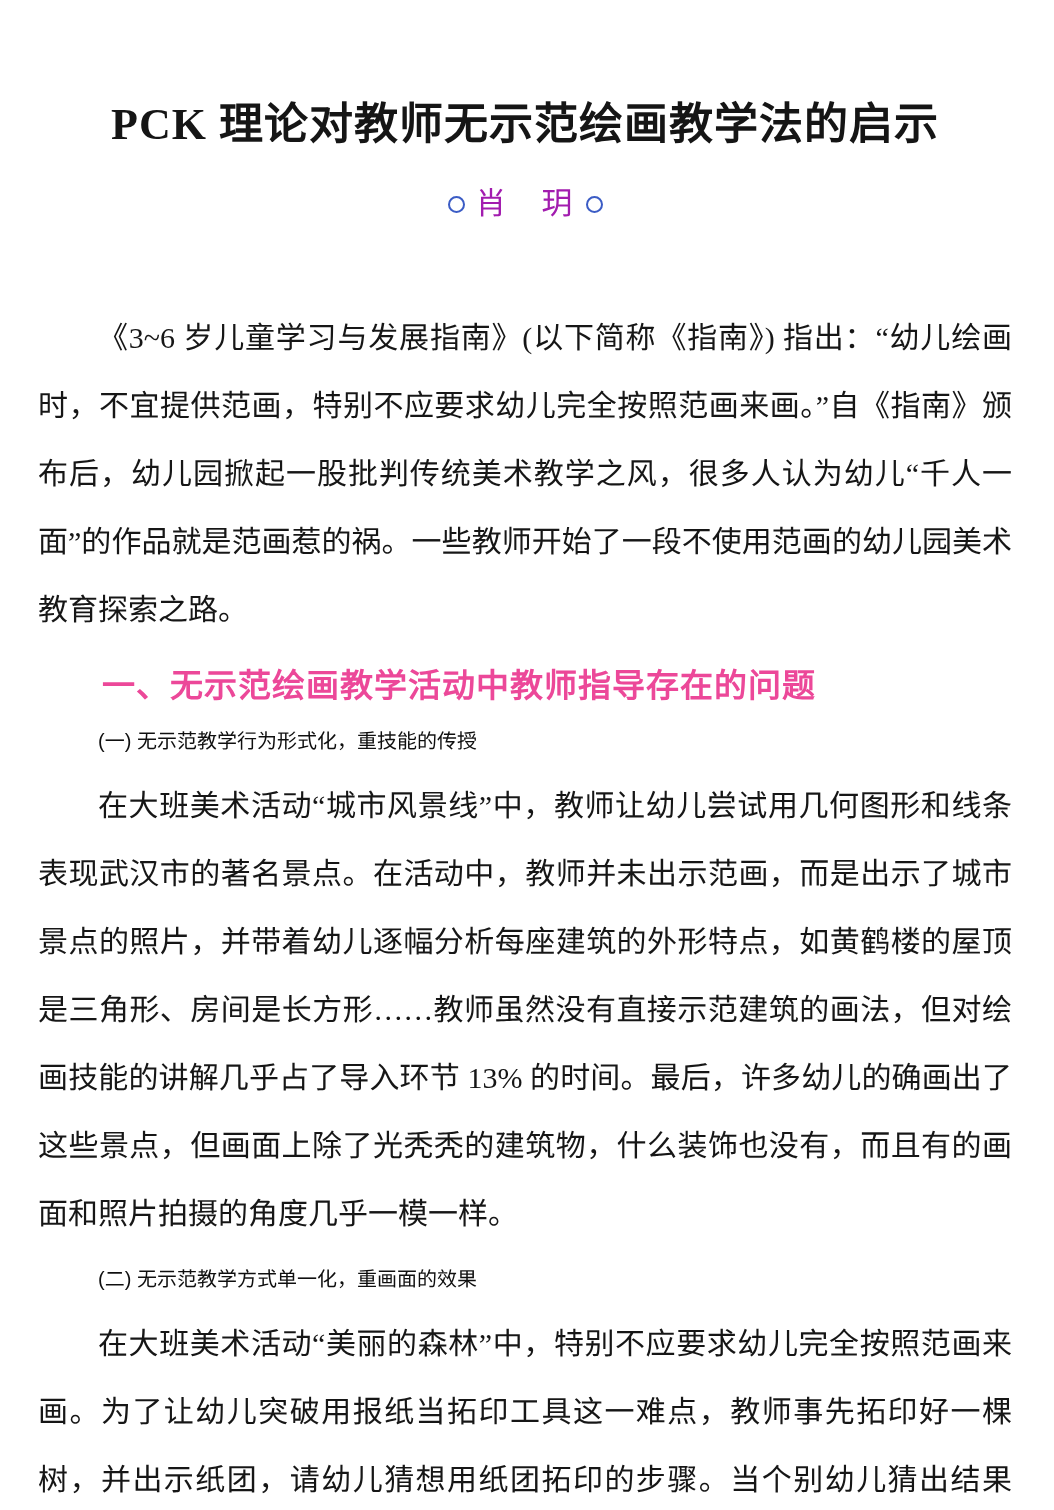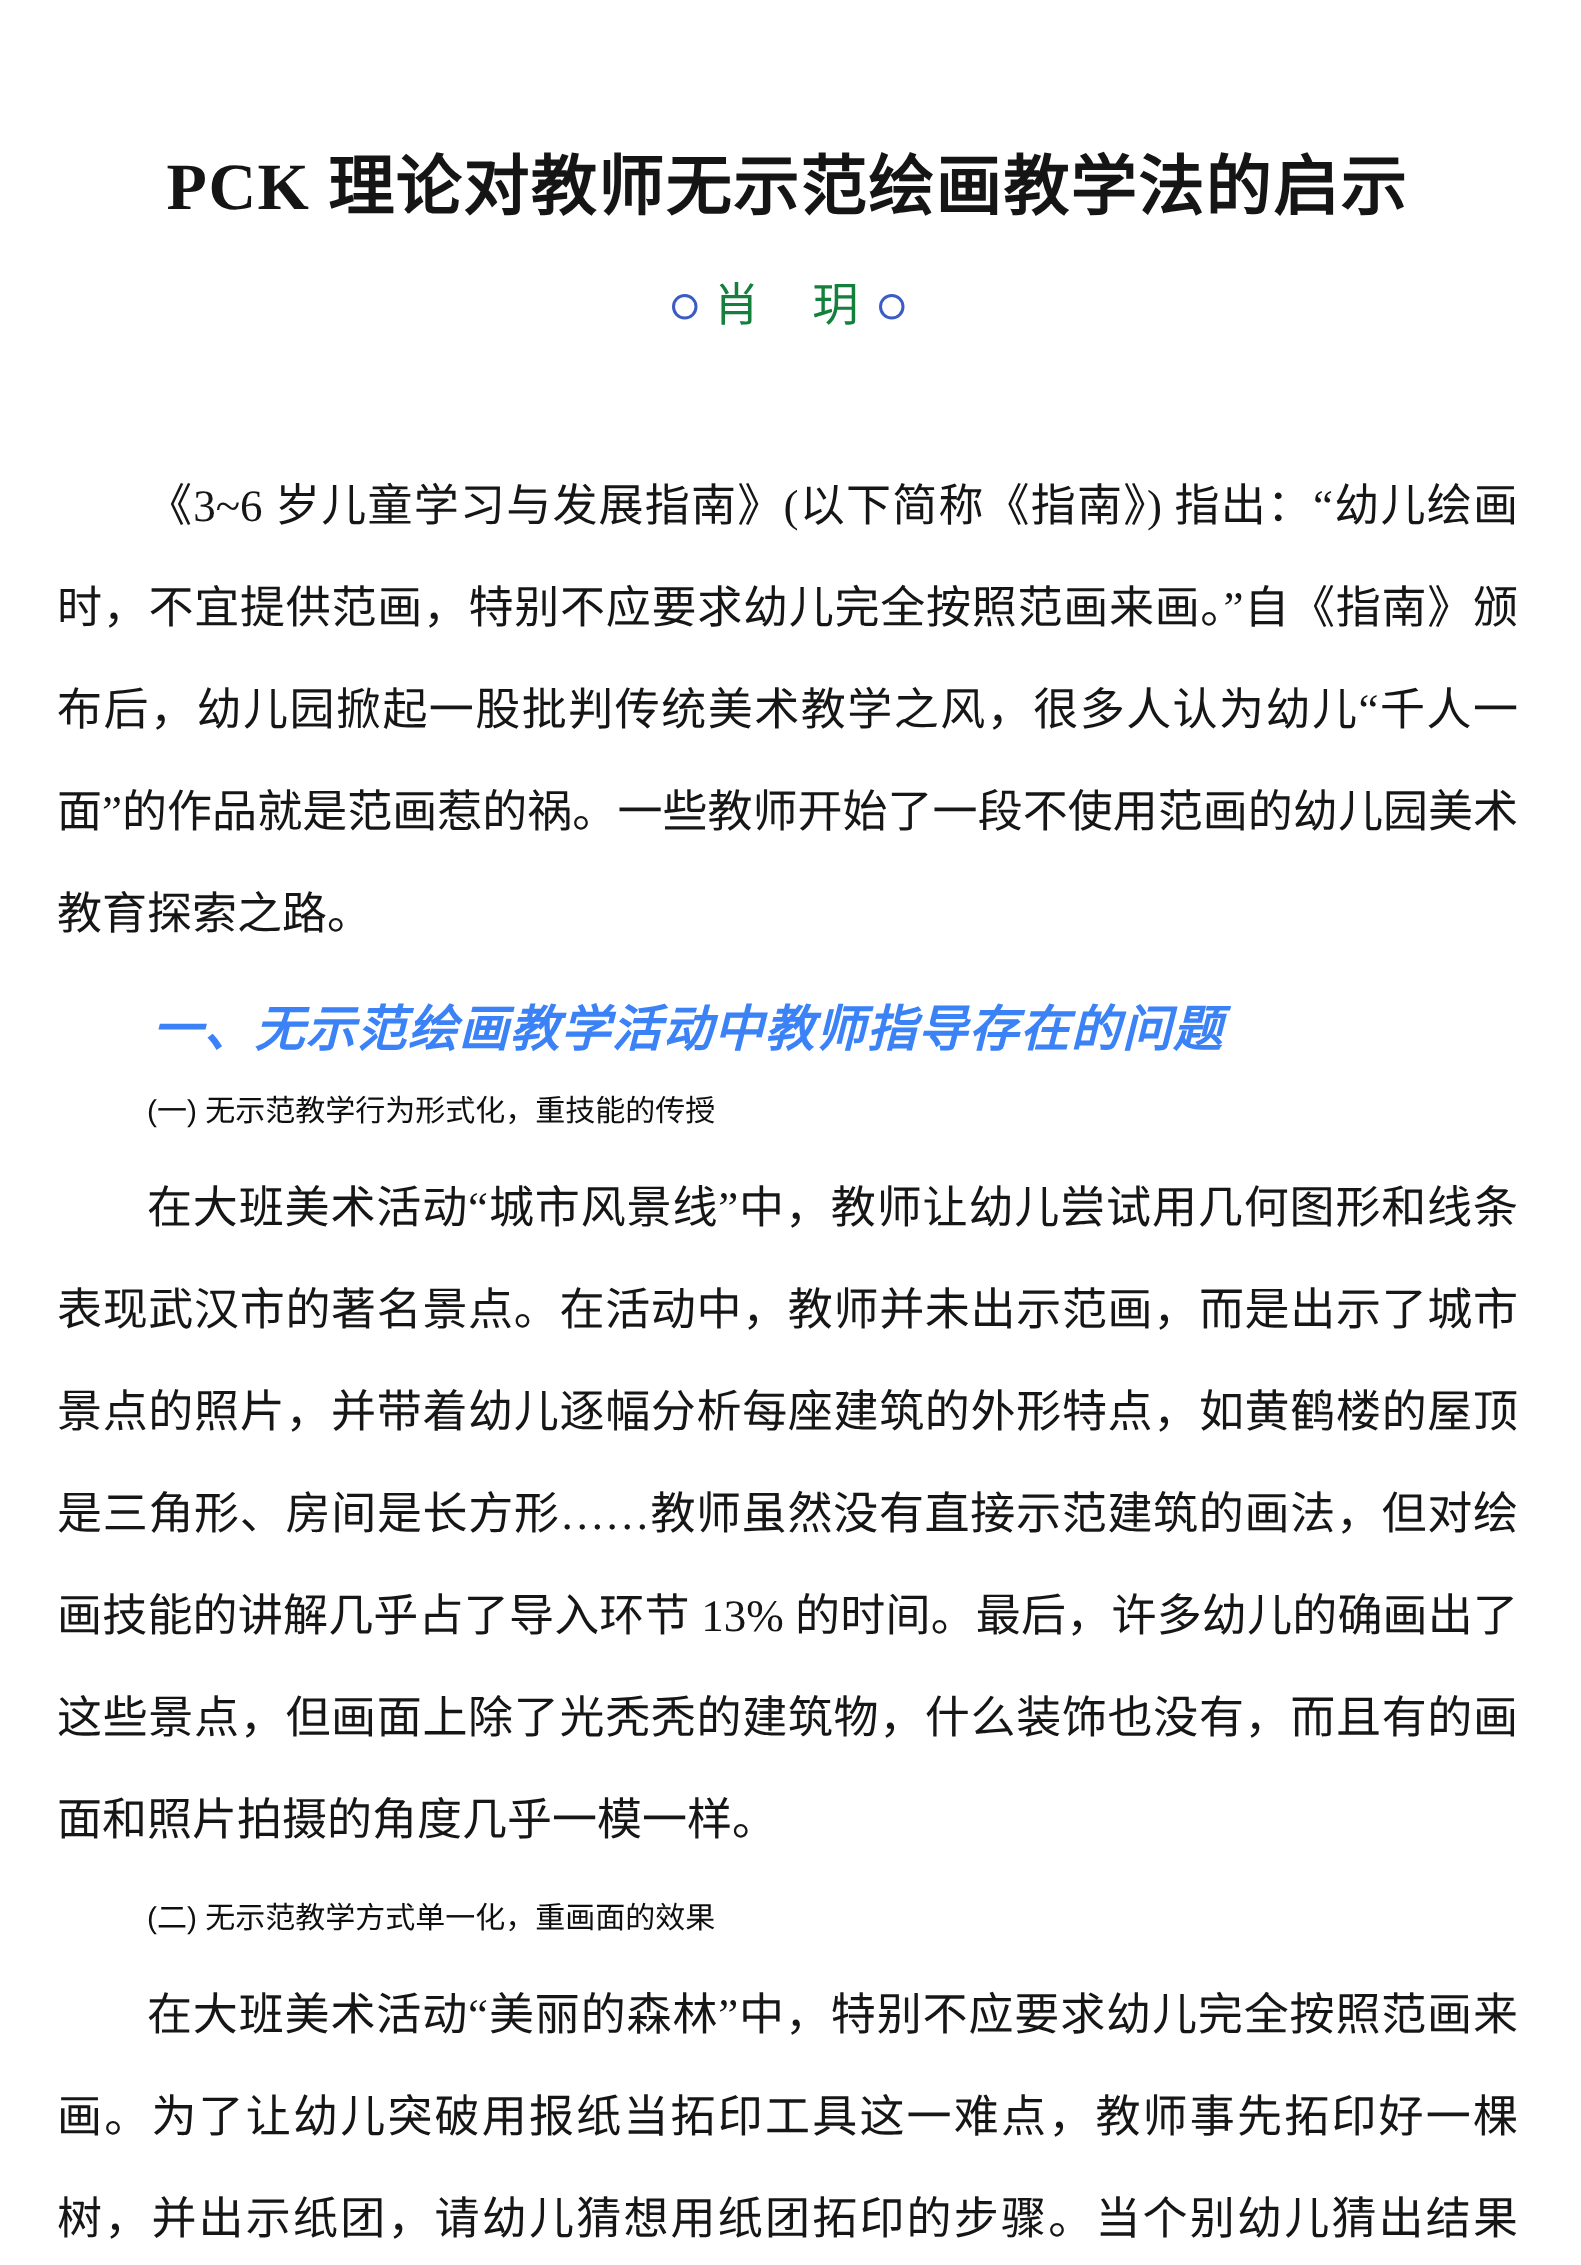--- a/index.html
+++ b/index.html
@@ -30,21 +30,21 @@
     font-weight: bold;
     letter-spacing: 1px;
     font-family: "Liberation Serif", "DejaVu Serif", serif;
   }
   .author-line {
     margin: 0 0 80px 0;
     text-align: center;
     font-size: 31px;
     line-height: 40px;
     letter-spacing: 2px;
-    color: #15803d;
+    color: #a21caf;
   }
   .ring {
     display: inline-block;
     width: 13px;
     height: 13px;
     border: 2px solid #3b5cc5;
     border-radius: 50%;
     background: #ffffff;
     vertical-align: middle;
     margin: 0 11px 4px 11px;
@@ -57,23 +57,22 @@
     text-indent: 2em;
     color: #161616;
   }
   .sec-heading {
     margin: 18px 0 8px 0;
     font-family: "Liberation Sans", "DejaVu Sans", sans-serif;
     font-size: 33px;
     line-height: 48px;
     font-weight: bold;
     text-indent: 64px;
-    color: #3b82f6;
+    color: #ec4899;
     letter-spacing: 1px;
-    font-style: italic;
   }
   .sub-heading {
     margin: 8px 0 8px 0;
     font-family: "Liberation Sans", "DejaVu Sans", sans-serif;
     font-size: 20px;
     line-height: 46px;
     font-weight: normal;
     text-indent: 60px;
     color: #0f0f0f;
   }

